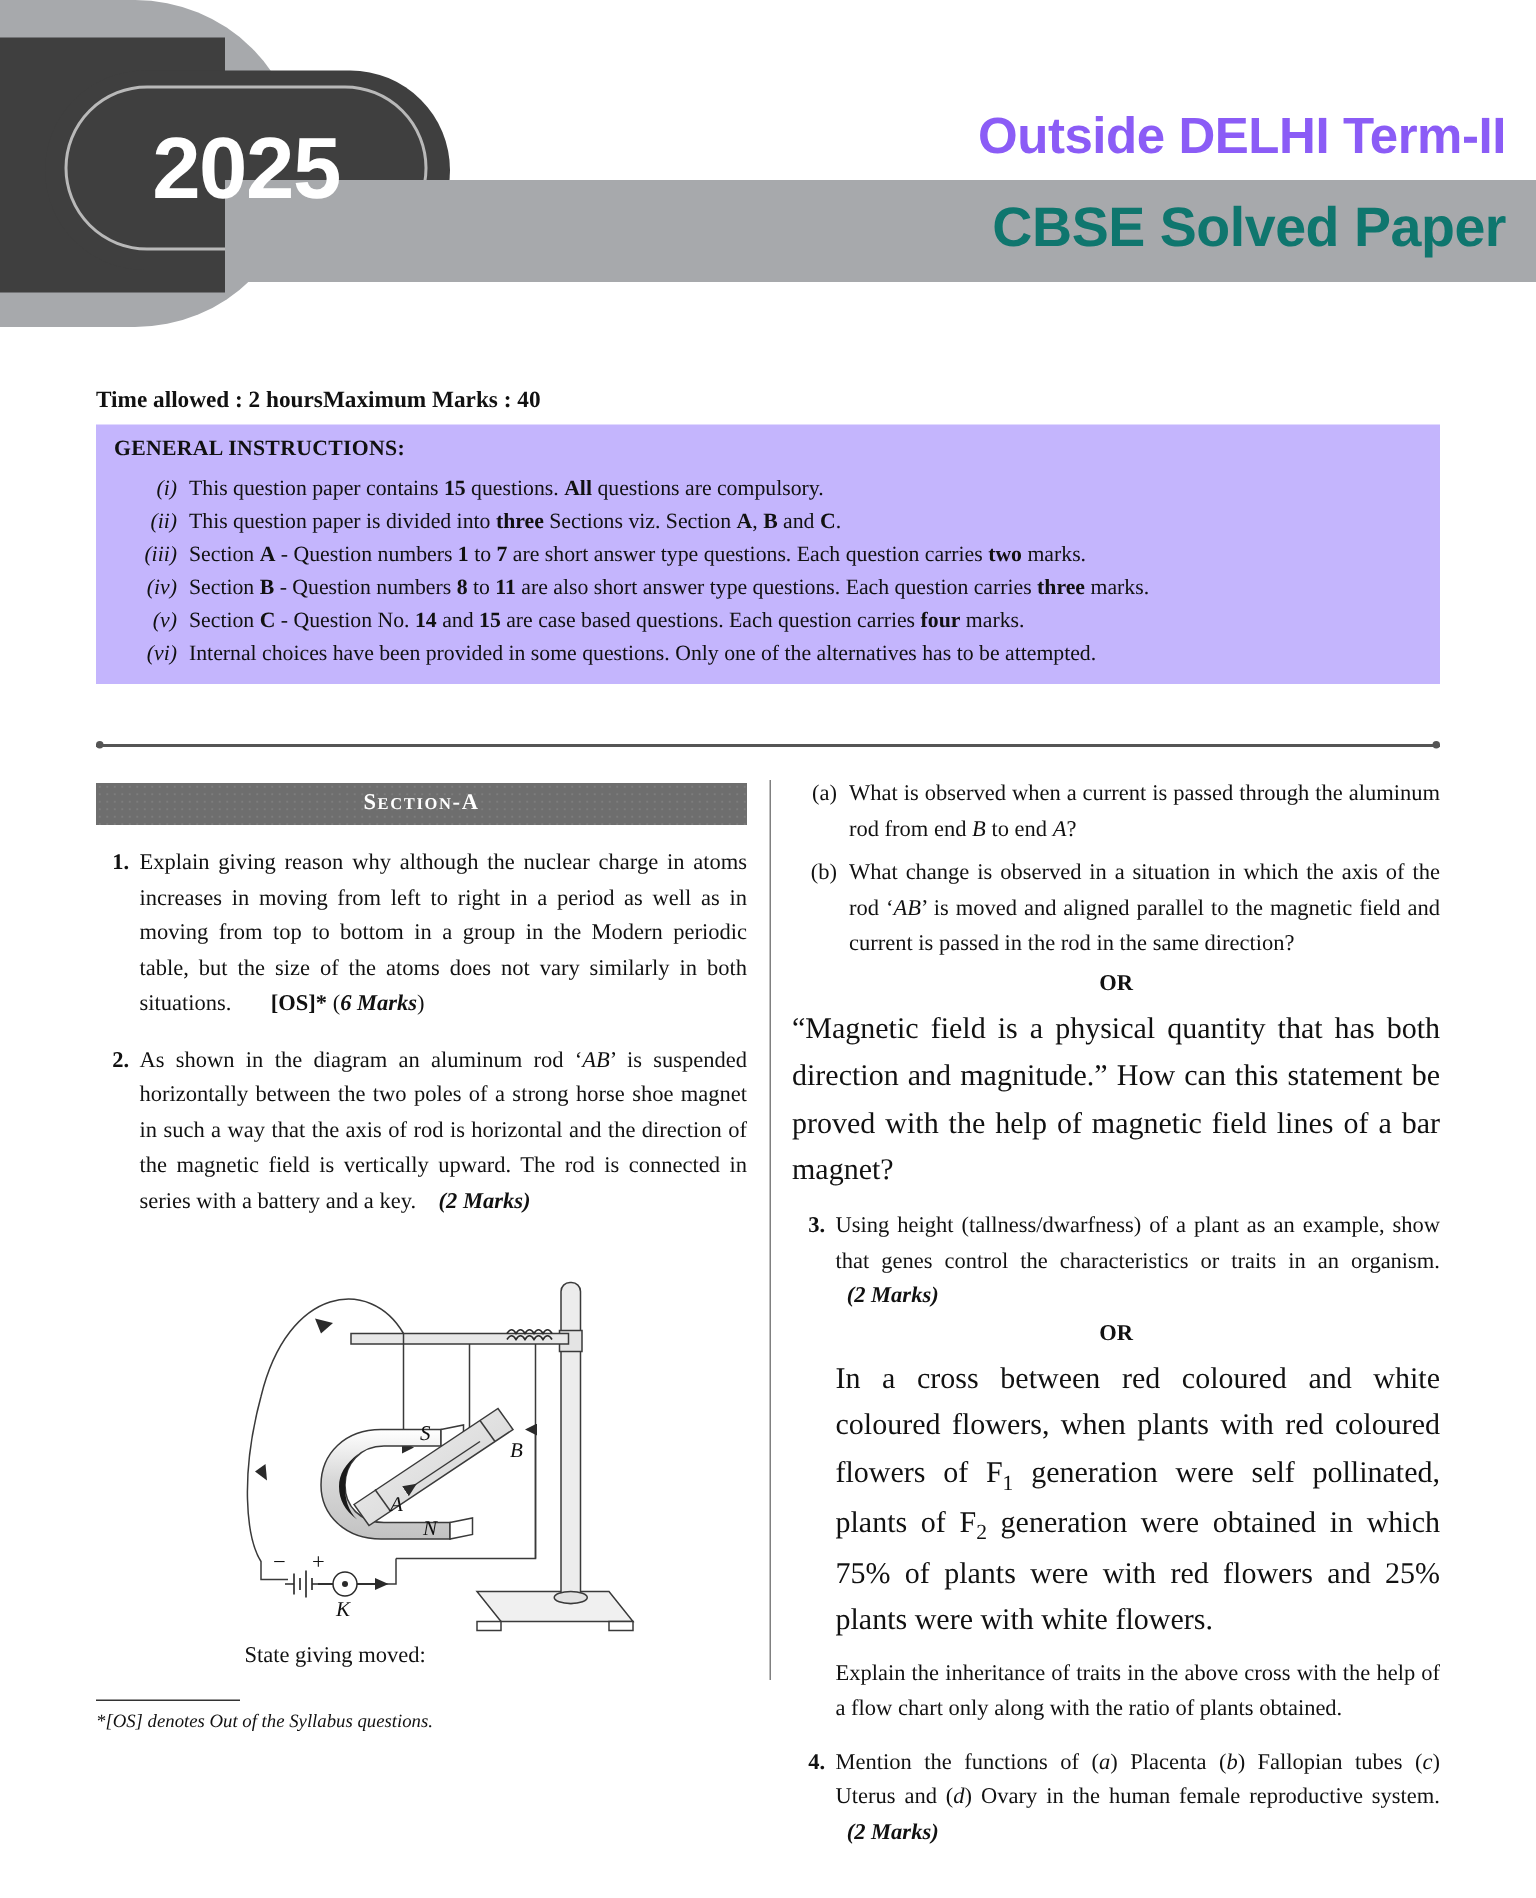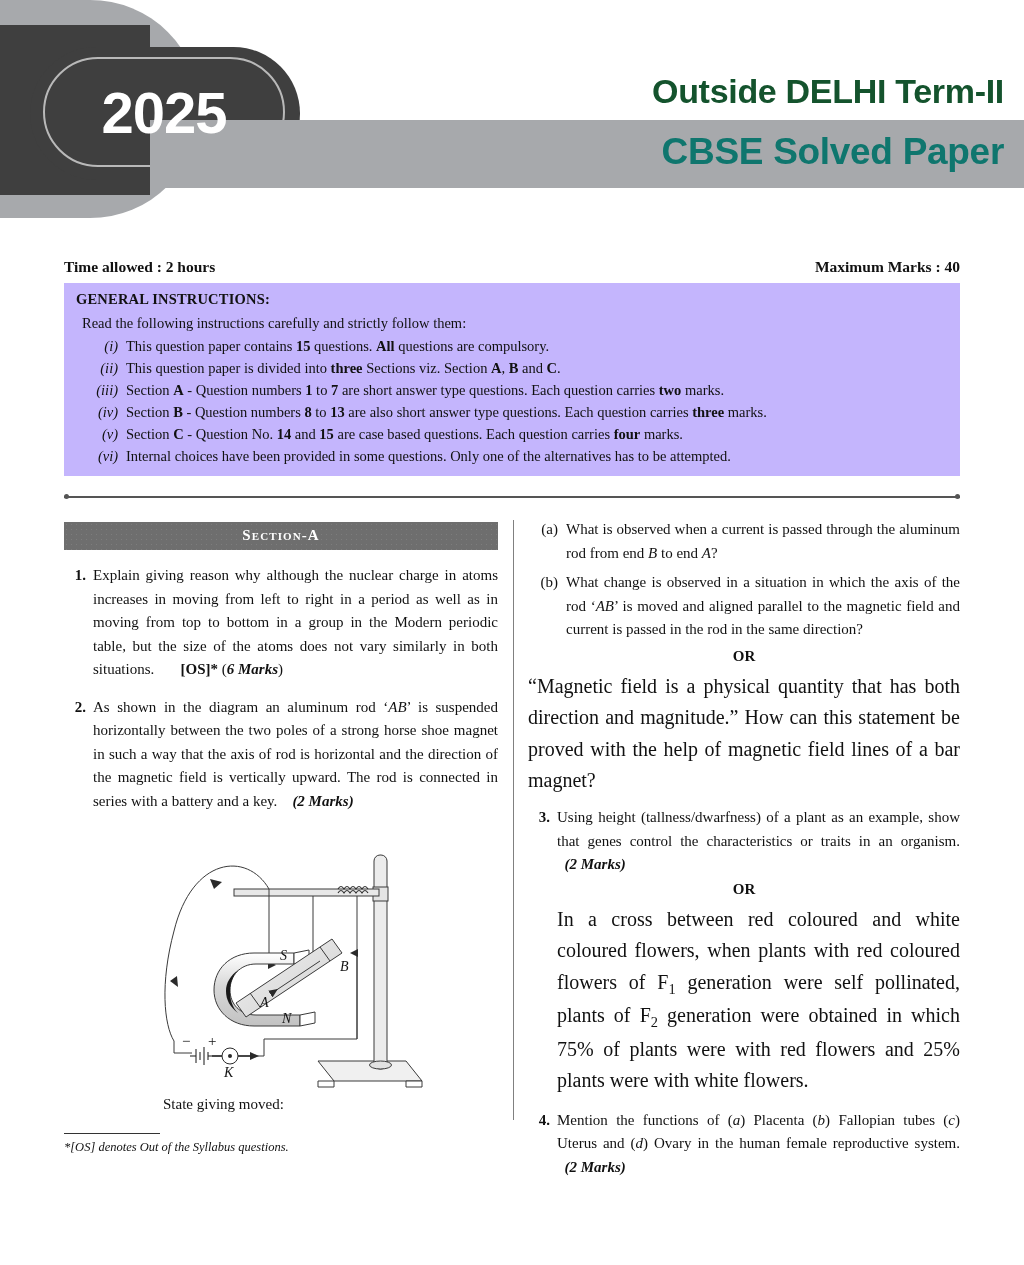--- a/index.html
+++ b/index.html
@@ -70,42 +70,41 @@
     left: 150px; top: 120px;
     width: 874px; height: 68px;
     background: #a7a9ac;
   }
   .banner-title-top {
     position: absolute;
     right: 20px; top: 72px;
     font-family: "Liberation Sans", sans-serif;
     font-weight: bold;
     font-size: 34px;
-    color: #14532d;
+    color: #8b5cf6;
     letter-spacing: -0.3px;
     text-align: right;
   }
   .banner-title-bottom {
     position: absolute;
     right: 20px; top: 131px;
     font-family: "Liberation Sans", sans-serif;
     font-weight: bold;
     font-size: 37px;
     color: #0f766e;
     letter-spacing: -0.3px;
     text-align: right;
   }
 
   
   .meta-row {
     position: absolute;
     left: 64px; top: 258px;
     width: 896px;
     display: flex;
-    justify-content: space-between;
     font-weight: bold;
     font-size: 15.5px;
   }
 
   
   .instructions {
     position: absolute;
     left: 64px; top: 283px;
     width: 896px;
     background: #c4b5fd;
@@ -287,36 +286,35 @@
   <div class="banner-title-bottom">CBSE Solved Paper</div>
 </div>
 
 <div class="meta-row">
   <span>Time allowed : 2 hours</span>
   <span>Maximum Marks : 40</span>
 </div>
 
 <div class="instructions">
   <div class="instr-title">GENERAL INSTRUCTIONS:</div>
-  <div class="instr-lead">Read the following instructions carefully and strictly follow them:</div>
   <div class="instr-item">
     <span class="instr-num">(i)</span>
     <span class="instr-text">This question paper contains <b class="v">15</b> questions. <b class="v">All</b> questions are compulsory.</span>
   </div>
   <div class="instr-item">
     <span class="instr-num">(ii)</span>
     <span class="instr-text">This question paper is divided into <b class="v">three</b> Sections viz. Section <b class="v">A</b>, <b class="v">B</b> and <b class="v">C</b>.</span>
   </div>
   <div class="instr-item">
     <span class="instr-num">(iii)</span>
     <span class="instr-text">Section <b class="v">A</b> - Question numbers <b class="v">1</b> to <b class="v">7</b> are short answer type questions. Each question carries <b class="v">two</b> marks.</span>
   </div>
   <div class="instr-item">
     <span class="instr-num">(iv)</span>
-    <span class="instr-text">Section <b class="v">B</b> - Question numbers <b class="v">8</b> to <b class="v">13</b> are also short answer type questions. Each question carries <b class="v">three</b> marks.</span>
+    <span class="instr-text">Section <b class="v">B</b> - Question numbers <b class="v">8</b> to <b class="v">11</b> are also short answer type questions. Each question carries <b class="v">three</b> marks.</span>
   </div>
   <div class="instr-item">
     <span class="instr-num">(v)</span>
     <span class="instr-text">Section <b class="v">C</b> - Question No. <b class="v">14</b> and <b class="v">15</b> are case based questions. Each question carries <b class="v">four</b> marks.</span>
   </div>
   <div class="instr-item">
     <span class="instr-num">(vi)</span>
     <span class="instr-text">Internal choices have been provided in some questions. Only one of the alternatives has to be attempted.</span>
   </div>
 </div>
@@ -464,19 +462,20 @@
   <div class="para" style="margin-left:0;">“Magnetic field is a physical quantity that has both direction and magnitude.” How can this statement be proved with the help of magnetic field lines of a bar magnet?</div>
 
   <div class="q" style="margin-top:10px;">
     <span class="q-num">3.</span>
     <span class="q-body">Using height (tallness/dwarfness) of a plant as an example, show that genes control the characteristics or traits in an organism. &nbsp;&nbsp;<span class="marks">(2 Marks)</span></span>
   </div>
 
   <div class="or">OR</div>
 
   <div class="para">In a cross between red coloured and white coloured flowers, when plants with red coloured flowers of F<sub>1</sub> generation were self pollinated, plants of F<sub>2</sub> generation were obtained in which 75% of plants were with red flowers and 25% plants were with white flowers.</div>
+  <div class="para-indent">Explain the inheritance of traits in the above cross with the help of a flow chart only along with the ratio of plants obtained.</div>
 
   <div class="q" style="margin-top:12px;">
     <span class="q-num">4.</span>
     <span class="q-body">Mention the functions of (<i class="v">a</i>) Placenta (<i class="v">b</i>) Fallopian tubes (<i class="v">c</i>) Uterus and (<i class="v">d</i>) Ovary in the human female reproductive system. &nbsp;&nbsp;<span class="marks">(2 Marks)</span></span>
   </div>
 
 </div>
 
 </body></html>

